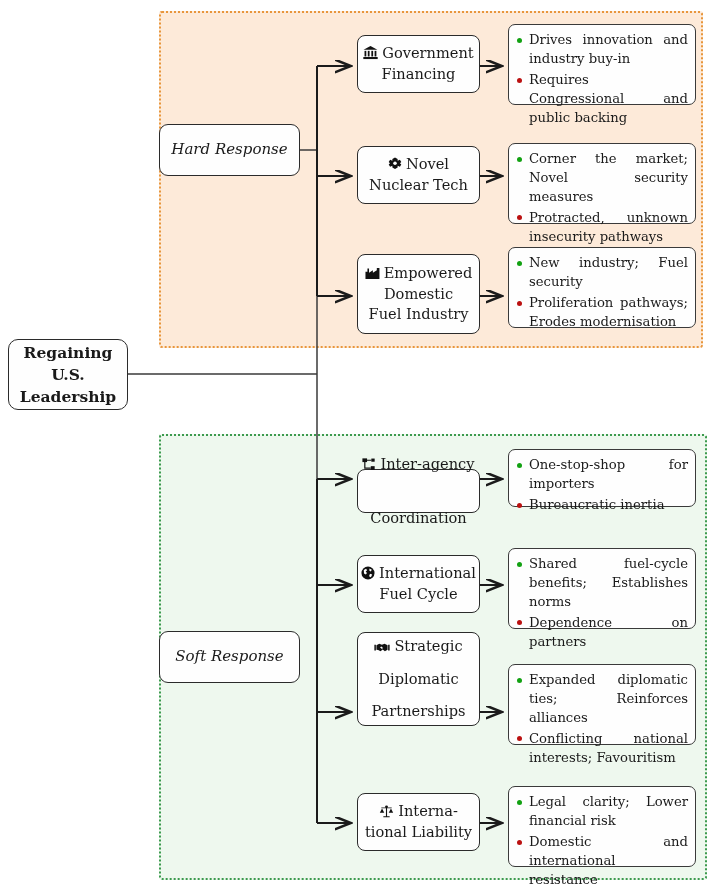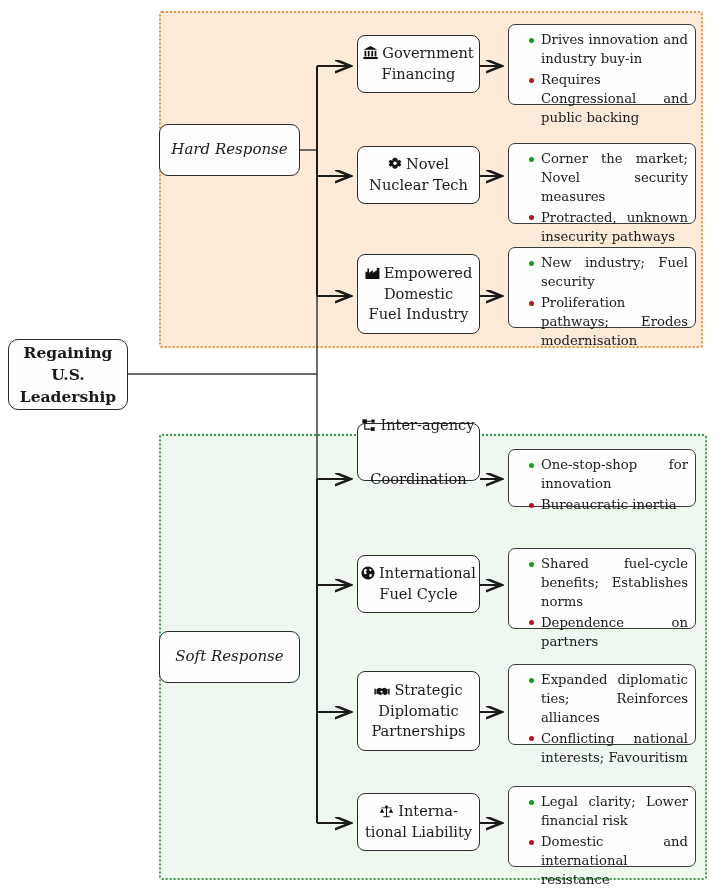--- a/index.html
+++ b/index.html
@@ -19,30 +19,30 @@
   .root{left:8px;top:339px;width:120px;height:71px;font-size:15.5px;font-weight:700;border-radius:10px;}
 
   .cat{width:141px;height:52px;font-size:15px;font-style:italic;}
   .cat.hard{left:159px;top:124px;}
   .cat.soft{left:159px;top:631px;}
 
   .mid{left:357px;width:123px;font-size:14.6px;border-radius:8px;}
   .mid.r1{top:35px;height:58px;}
   .mid.r2{top:146px;height:58px;}
   .mid.r3{top:254px;height:80px;align-items:center;}
-  .mid.s1{top:423px;height:58px;gap:33px;}
+  .mid.s1{top:469px;height:44px;gap:33px;}
   .mid.s2{top:555px;height:58px;align-items:center;}
-  .mid.s3{top:671px;height:80px;}
+  .mid.s3{top:632px;height:94px;gap:12px;}
   .mid.s4{top:793px;height:58px;}
 
   .ico{display:inline-block;vertical-align:-2px;margin-right:4px;}
   .ico svg{display:block;}
 
   .det{position:absolute;box-sizing:border-box;background:#fefefe;border:1.2px solid #3a3a3a;border-radius:7px;
-       left:508px;width:188px;padding:5px 7px 5px 19px;font-size:13.2px;line-height:1.43;color:#1a1a1a;text-align:justify;}
+       left:508px;width:188px;padding:5px 7px 5px 7px;font-size:13.2px;line-height:1.43;color:#1a1a1a;text-align:justify;}
   .det .li{position:relative;padding-left:13px;margin:1px 0 2px 0;}
   .det .li .dot{position:absolute;left:1px;top:0.52em;width:5px;height:5px;border-radius:50%;}
   .det .li.pro .dot{background:#12a112;}
   .det .li.con .dot{background:#bb1111;}
 
   .det.d1{top:24px;height:81px;}
   .det.d2{top:135px;height:81px;margin-top:8px;}
   .det.d3{top:247px;height:81px;}
   .det.s1{top:449px;height:58px;}
   .det.s2{top:548px;height:81px;}
@@ -150,21 +150,21 @@
   <div class="node mid s1">
     <span class="ln"><span class="ico"><svg width="14" height="13" viewBox="0 0 15 14">
             <rect x="0.4" y="0.4" width="5" height="4" fill="#111"></rect>
             <rect x="10" y="0.6" width="3.6" height="3.4" fill="#111"></rect>
             <rect x="9.4" y="8.8" width="4.2" height="4" fill="#111"></rect>
             <path d="M3 4.4 L3 10.8 L9.4 10.8 M3 2.4 L10 2.4" stroke="#111" stroke-width="1.3" fill="none"></path>
           </svg></span><span>Inter-agency</span></span>
     <span class="ln">Coordination</span>
   </div>
   <div class="det s1">
-    <div class="li pro"><span class="dot"></span><span>One-stop-shop for innovation</span></div>
+    <div class="li pro"><span class="dot"></span><span>One-stop-shop for importers</span></div>
     <div class="li con"><span class="dot"></span><span>Bureaucratic inertia</span></div>
   </div>
 
   <div class="node mid s2">
     <span class="ln"><span class="ico"><svg width="14" height="14" viewBox="0 0 15 15">
             <circle cx="7.5" cy="7.5" r="7" fill="#111"></circle>
             <path d="M3 4.2 L5.4 3 L6.6 4.6 L5 6 L6.4 7.4 L5.2 9 L3.2 8 Z M9 2.6 L11.6 4 L10.4 6 L9 5 Z M9.6 8.2 L12 9 L10.6 12 L8.6 11 Z" fill="#fefefe"></path>
           </svg></span><span>International</span></span>
     <span class="ln">Fuel Cycle</span>
   </div>

